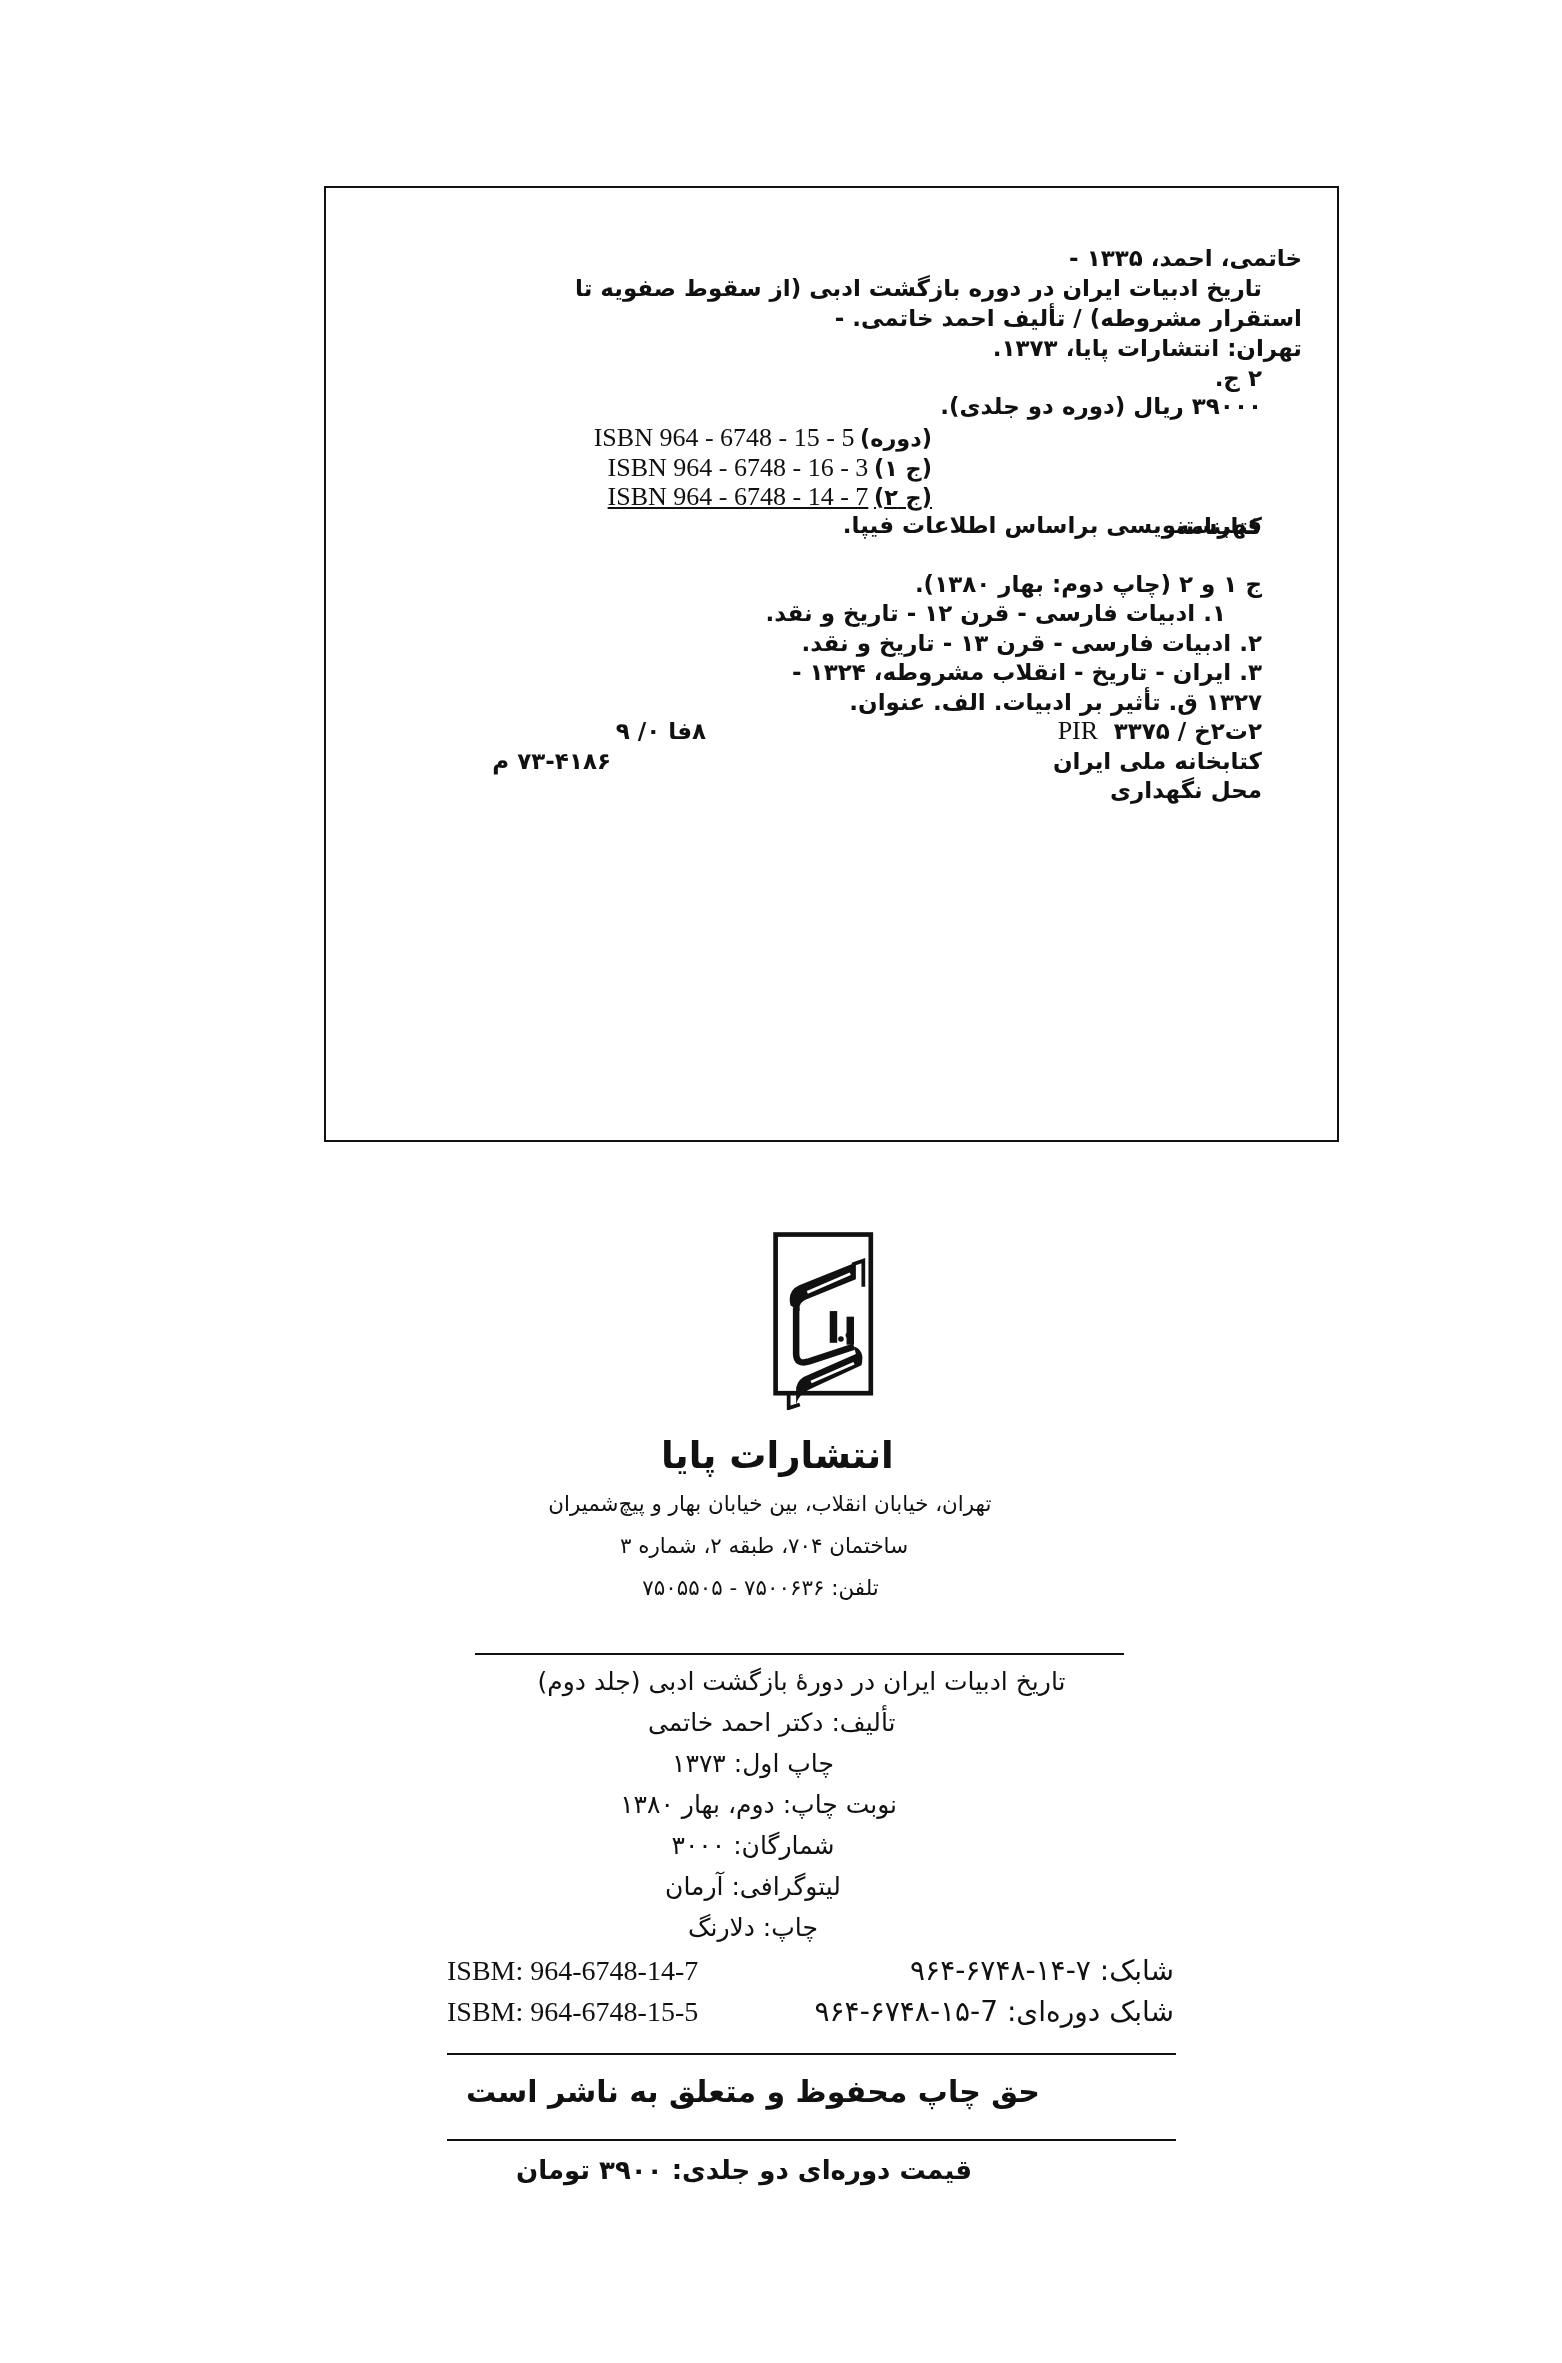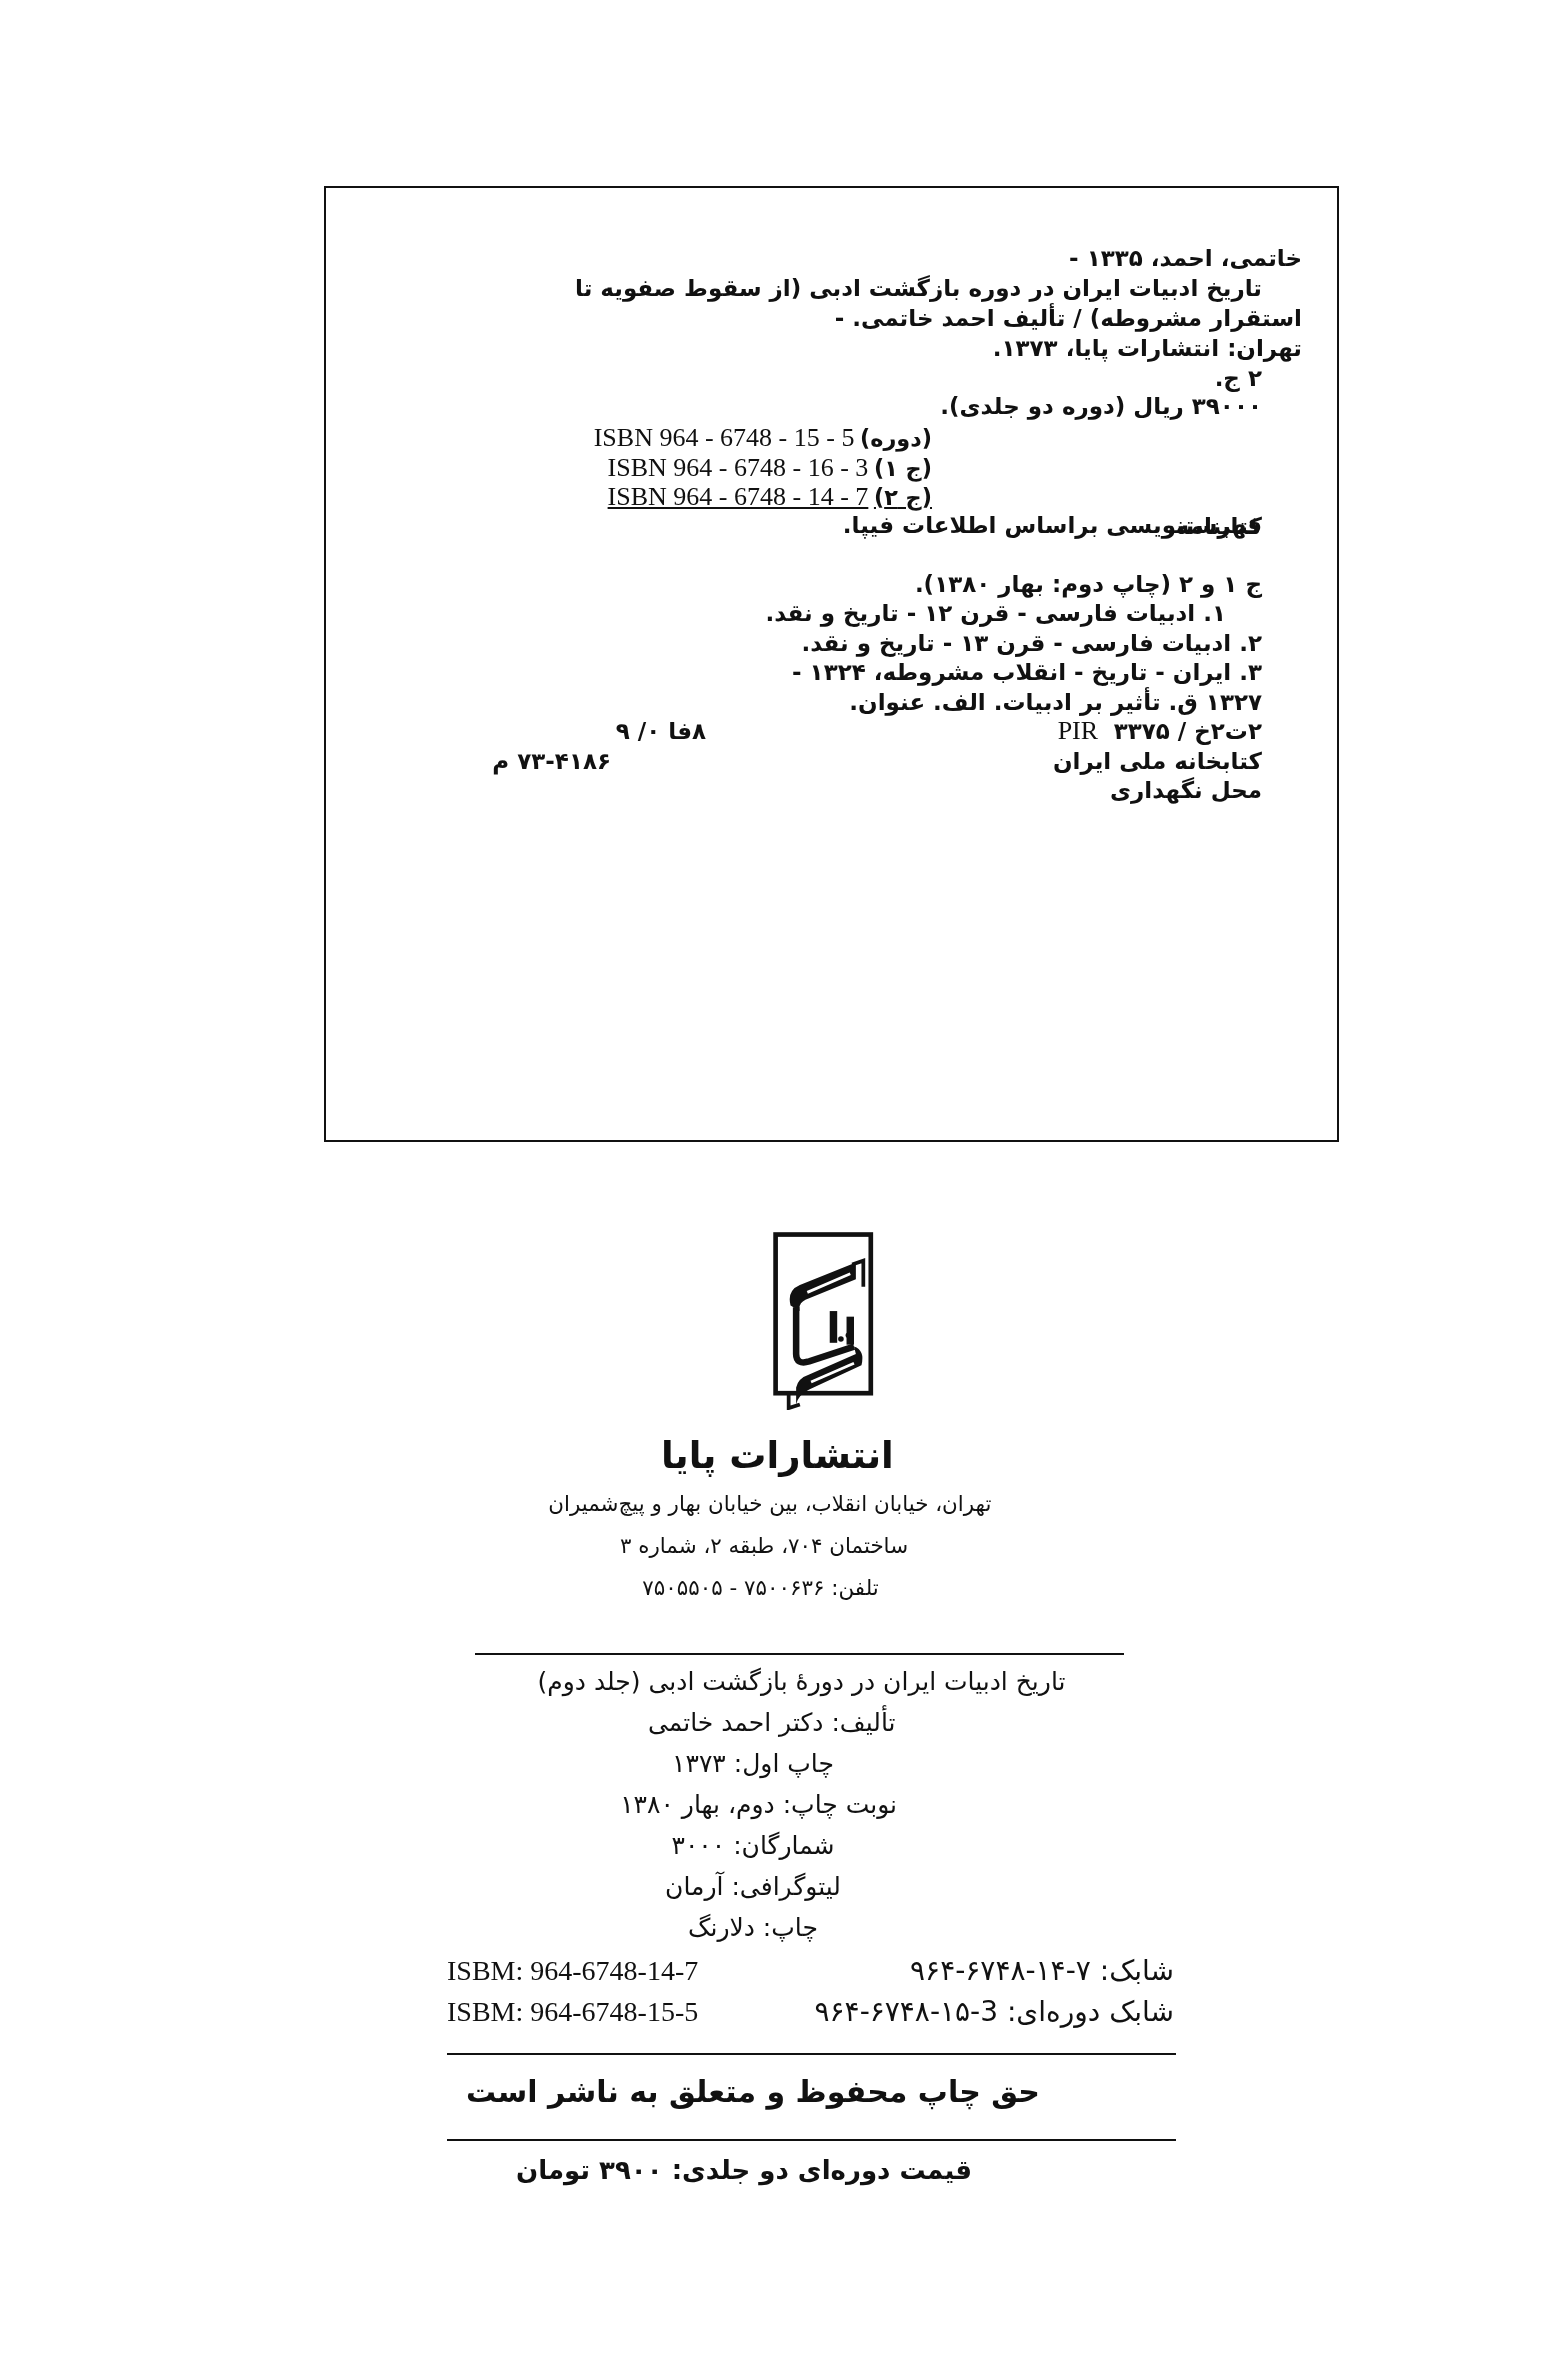--- a/index.html
+++ b/index.html
@@ -216,21 +216,21 @@
   <div class="center-text colophon" style="top:1825px; left:-28px;">شمارگان: ۳۰۰۰</div>
   <div class="center-text colophon" style="top:1866px; left:-28px;">لیتوگرافی: آرمان</div>
   <div class="center-text colophon" style="top:1907px; left:-28px;">چاپ: دلارنگ</div>
 
   <div class="isbm-row" style="top:1952px;">
     <span class="latin">ISBM: 964-6748-14-7</span>
     <span class="fa">شابک: ۷-۱۴-۶۷۴۸-۹۶۴</span>
   </div>
   <div class="isbm-row" style="top:1993px;">
     <span class="latin">ISBM: 964-6748-15-5</span>
-    <span class="fa">شابک دوره‌ای: 3-۱۵-۶۷۴۸-۹۶۴</span>
+    <span class="fa">شابک دوره‌ای: 7-۱۵-۶۷۴۸-۹۶۴</span>
   </div>
 
   <div class="divider" style="left:447px; width:729px; top:2053px;"></div>
 
   <div class="center-text rights" style="top:2071px; left:-28px;">حق چاپ محفوظ و متعلق به ناشر است</div>
 
   <div class="divider" style="left:447px; width:729px; top:2139px;"></div>
 
   <div class="center-text price" style="top:2150px; left:-37px;">قیمت دوره‌ای دو جلدی: ۳۹۰۰ تومان</div>
 

